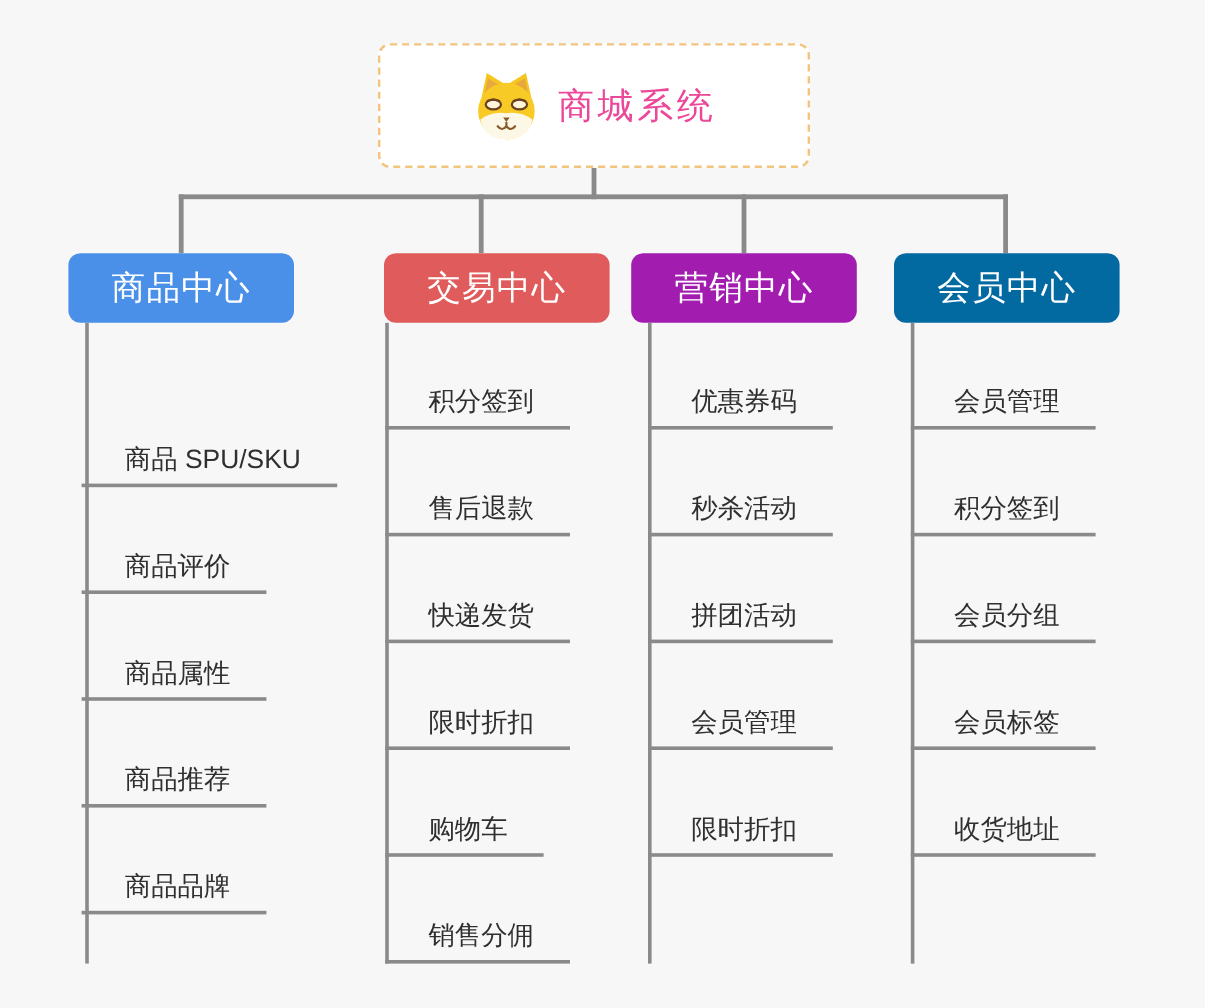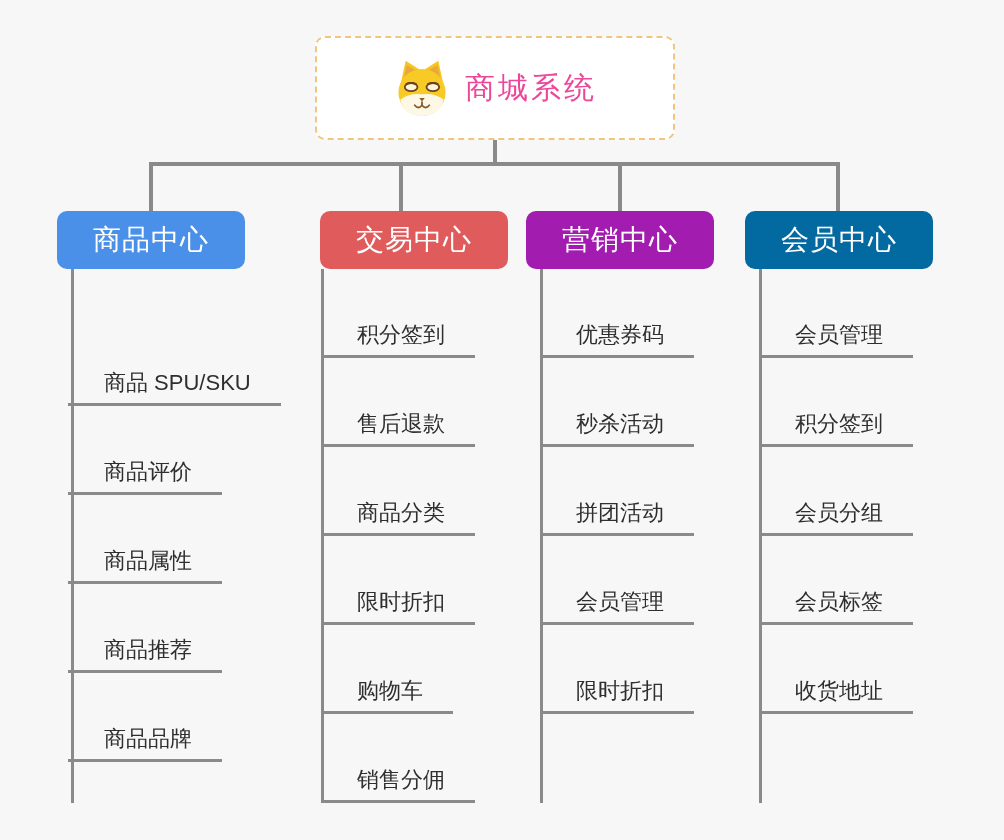--- a/index.html
+++ b/index.html
@@ -105,21 +105,21 @@
     <div class="leaf">商品 SPU/SKU</div>
     <div class="leaf">商品评价</div>
     <div class="leaf">商品属性</div>
     <div class="leaf">商品推荐</div>
     <div class="leaf">商品品牌</div>
   </div>
 
   <div class="leaf-col leaf-col-2">
     <div class="leaf">积分签到</div>
     <div class="leaf">售后退款</div>
-    <div class="leaf">商品分类</div>
+    <div class="leaf">快递发货</div>
     <div class="leaf">限时折扣</div>
     <div class="leaf">购物车</div>
     <div class="leaf">销售分佣</div>
   </div>
 
   <div class="leaf-col leaf-col-3">
     <div class="leaf">优惠券码</div>
     <div class="leaf">秒杀活动</div>
     <div class="leaf">拼团活动</div>
     <div class="leaf">会员管理</div>

